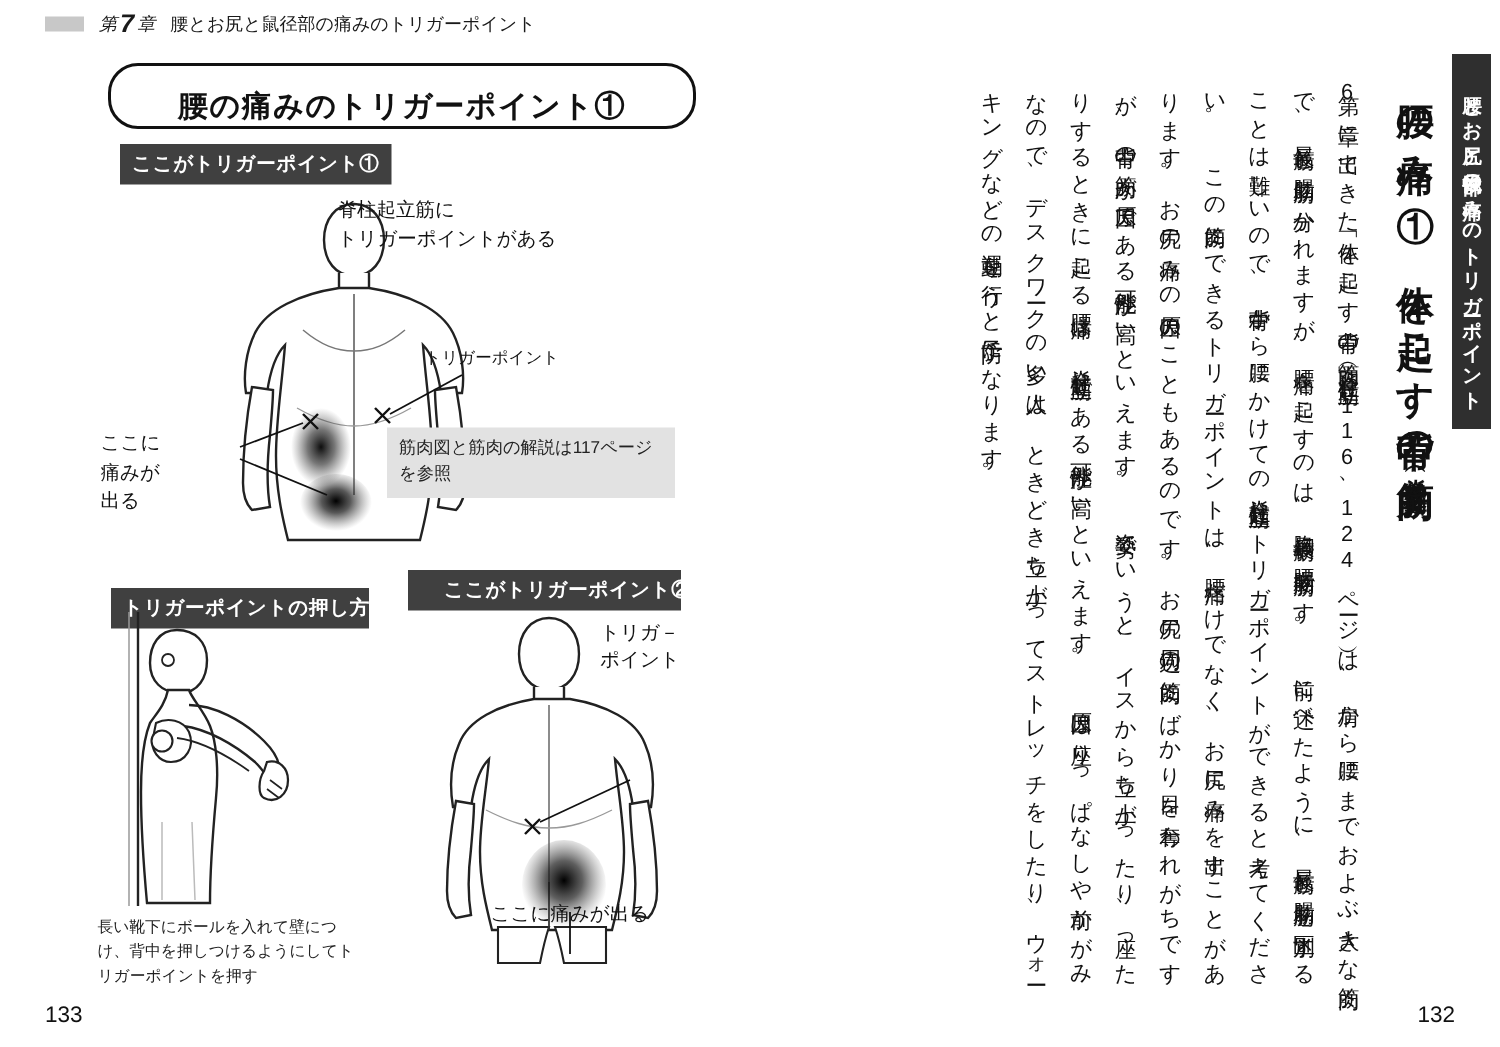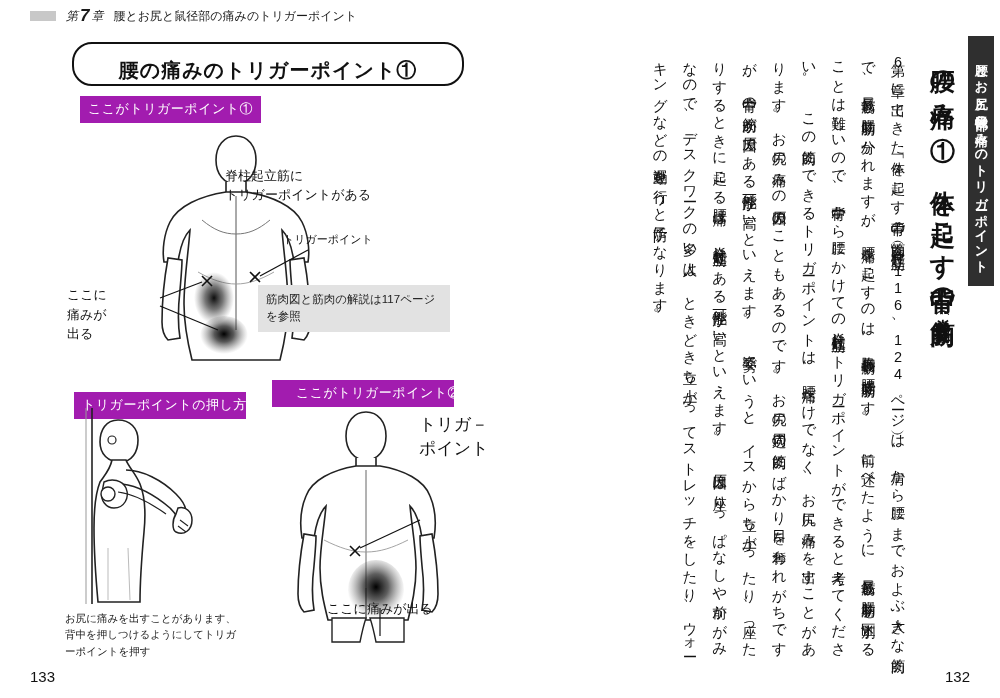--- a/index.html
+++ b/index.html
@@ -66,43 +66,43 @@
     display: flex;
     align-items: flex-end;
     justify-content: center;
     font-size: 20px;
     font-weight: bold;
     letter-spacing: 1px;
   }
 
   .blk-label {
     position: absolute;
-    background: #a21caf;
+    background: #404040;
     color: #fff;
     font-size: 13px;
-    font-weight: normal;
+    font-weight: bold;
     padding: 4px 8px 5px 8px;
     white-space: nowrap;
     letter-spacing: 0.5px;
   }
   #lbl-tp1 { left: 80px; top: 96px; }
   #lbl-press { left: 74px; top: 380px; width: 172px; box-sizing: border-box; margin-top: 12px; }
   #lbl-tp2 { left: 272px; top: 380px; width: 182px; box-sizing: border-box; padding-left: 24px; }
 
   .anno {
     position: absolute;
     font-size: 13px;
     line-height: 1.45;
     color: #111;
     white-space: pre-line;
   }
-  #anno-erector { left: 225px; top: 131px; margin-top: 36px; }
+  #anno-erector { left: 225px; top: 131px; }
   #anno-tp-right { left: 283px; top: 232px; font-size: 11px; }
   #anno-pain-left { left: 67px; top: 285px; font-size: 13px; line-height: 1.5; }
-  #anno-tp2 { left: 419px; top: 413px; font-size: 17px; line-height: 1.4; }
+  #anno-tp2 { left: 400px; top: 413px; font-size: 13px; line-height: 1.4; }
   #anno-pain2 { left: 327px; top: 600px; font-size: 13px; }
 
   .gray-note {
     position: absolute;
     left: 258px; top: 285px;
     width: 192px;
     background: #e2e2e2;
     color: #222;
     font-size: 11.5px;
     line-height: 1.5;
@@ -280,21 +280,21 @@
         <path d="M102 112 L110 118 M100 118 L108 124" stroke="#222" stroke-width="1.1"></path>
 
         <path d="M26 74 C34 70 44 72 48 80 C52 90 46 100 36 100 C28 100 22 92 24 84 Z" fill="#fff" stroke="#222" stroke-width="1.4"></path>
         <circle cx="30" cy="86" r="7" fill="#fff" stroke="#222" stroke-width="1.4"></circle>
         <path d="M40 84 C56 86 74 96 88 106" stroke="#222" stroke-width="1.2" fill="none"></path>
 
         <path d="M30 140 L30 192 M50 140 L52 192" stroke="#bbb" stroke-width="1"></path>
       </svg>
     </div>
 
-    <div class="caption">お尻に痛みを出すことがあります、背中を押しつけるようにしてトリガーポイントを押す</div>
+    <div class="caption">長い靴下にボールを入れて壁につけ、背中を押しつけるようにしてトリガーポイントを押す</div>
 
     <div class="fig" style="left:288px; top:408px;">
       <svg width="180" height="235" viewBox="0 0 180 235">
         <defs>
           <radialGradient id="painC" cx="50%" cy="45%" r="52%">
             <stop offset="0%" stop-color="#000" stop-opacity="1"></stop>
             <stop offset="42%" stop-color="#1a1a1a" stop-opacity="0.7"></stop>
             <stop offset="100%" stop-color="#666" stop-opacity="0"></stop>
           </radialGradient>
         </defs>

